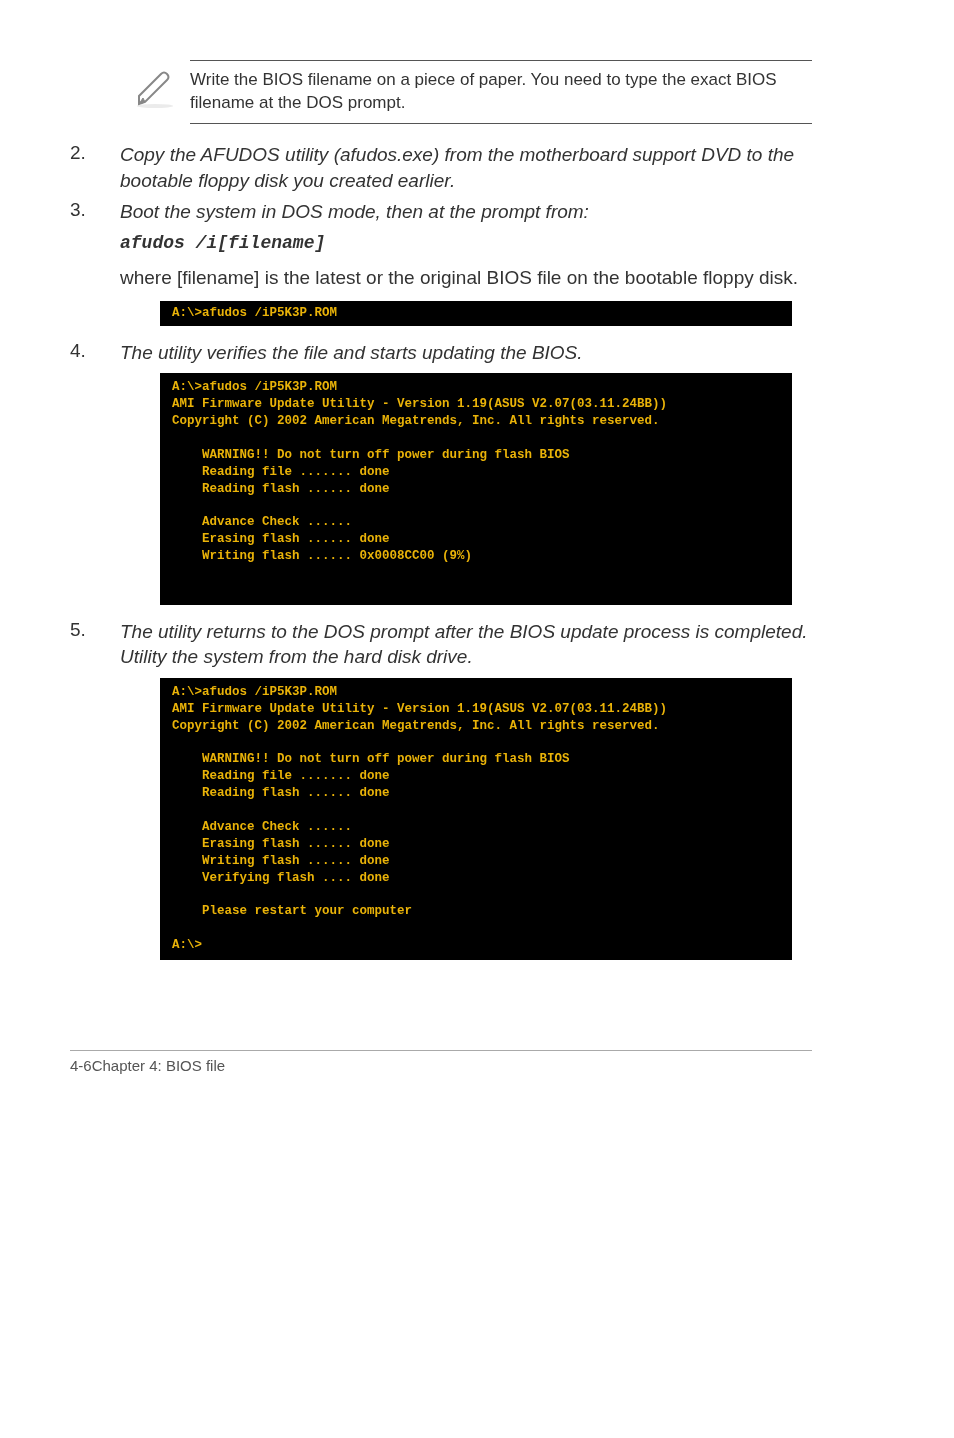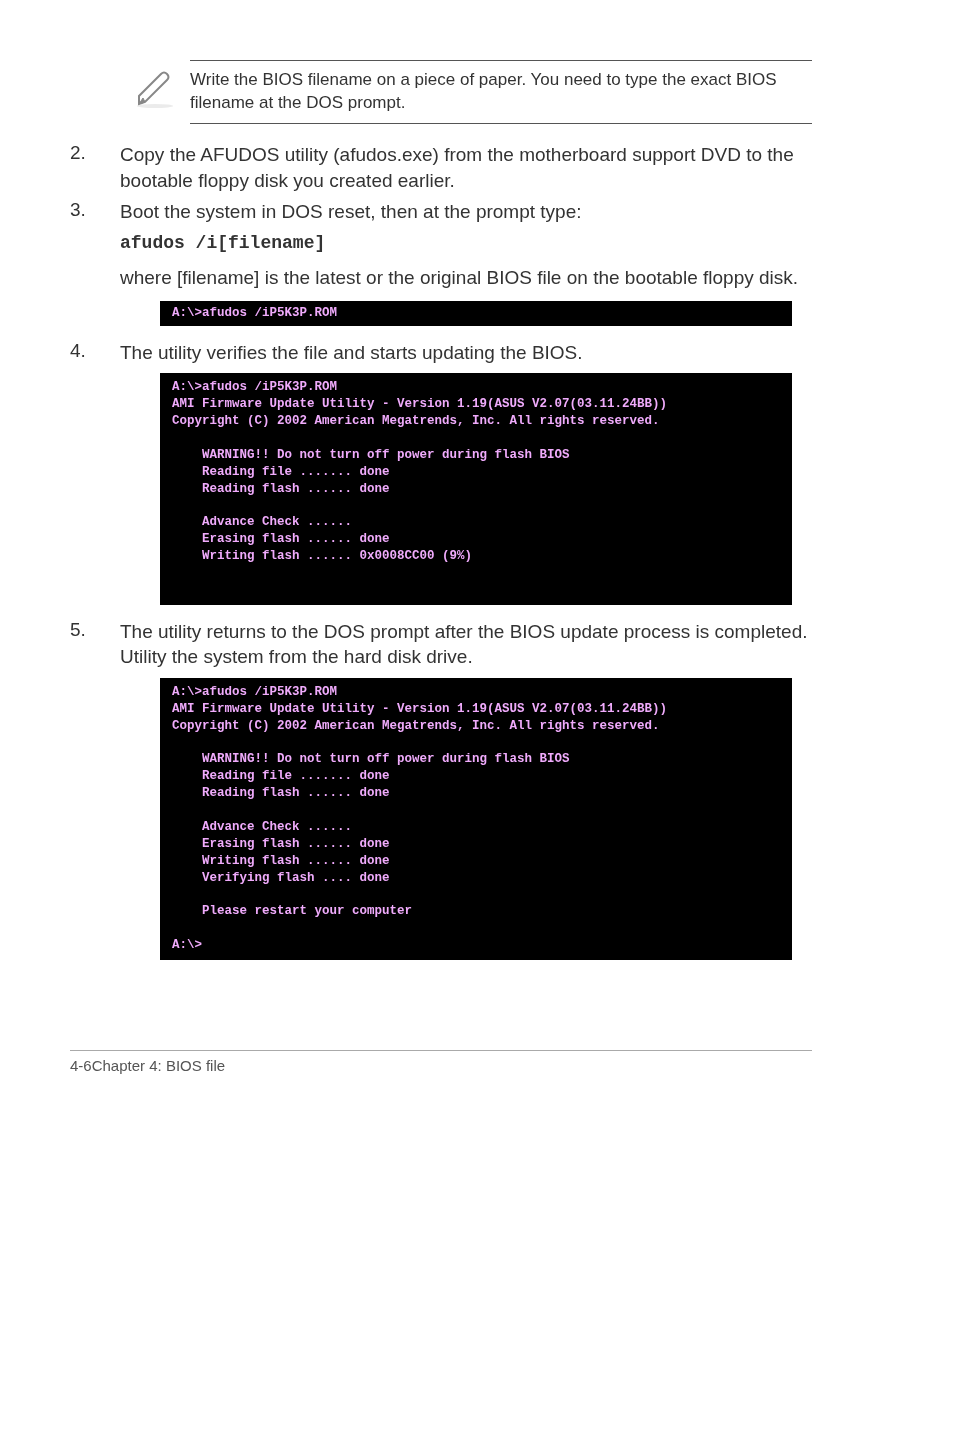--- a/index.html
+++ b/index.html
@@ -41,37 +41,38 @@
     margin-bottom: 6px;
   }
   .step-num {
     flex: 0 0 50px;
     font-size: 19px;
   }
   .step-body {
     flex: 1;
     font-size: 19px;
     line-height: 1.35;
+    font-style: italic;
   }
   .cmd {
     font-family: "Courier New", monospace;
     font-weight: bold;
     font-size: 18px;
     margin-top: 6px;
   }
   .sub-paragraph {
     margin-left: 50px;
     font-size: 19px;
     line-height: 1.35;
     margin-top: 10px;
     margin-bottom: 10px;
   }
   .terminal {
     background: #000;
-    color: #f0abfc;
+    color: #eab308;
     font-family: "Courier New", monospace;
     font-size: 12.5px;
     white-space: pre;
     padding: 6px 12px;
     margin-left: 90px;
     margin-right: 20px;
     margin-top: 8px;
     margin-bottom: 14px;
     line-height: 1.35;
     font-weight: bold;
@@ -106,21 +107,21 @@
   </div>
 
   <div class="step">
     <div class="step-num">2.</div>
     <div class="step-body">Copy the AFUDOS utility (afudos.exe) from the motherboard support DVD to the bootable floppy disk you created earlier.</div>
   </div>
 
   <div class="step">
     <div class="step-num">3.</div>
     <div class="step-body">
-      <div>Boot the system in DOS reset, then at the prompt type:</div>
+      <div>Boot the system in DOS mode, then at the prompt from:</div>
       <div class="cmd">afudos /i[filename]</div>
     </div>
   </div>
 
   <div class="sub-paragraph">where [filename] is the latest or the original BIOS file on the bootable floppy disk.</div>
 
   <div class="terminal small">A:\&gt;afudos /iP5K3P.ROM</div>
 
   <div class="step">
     <div class="step-num">4.</div>

